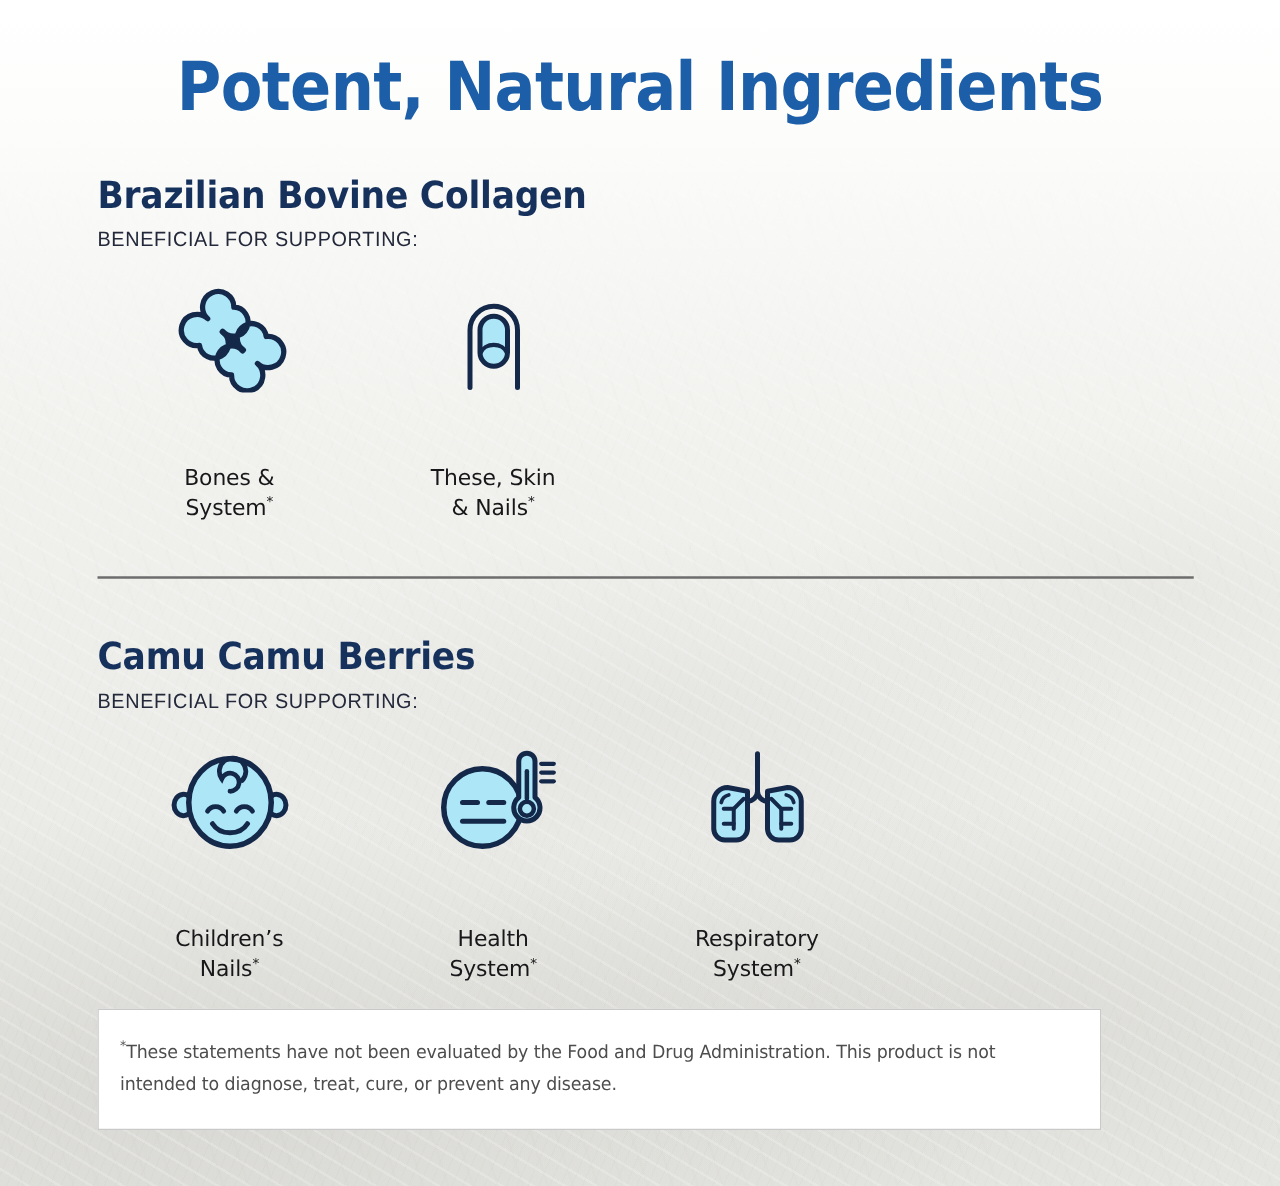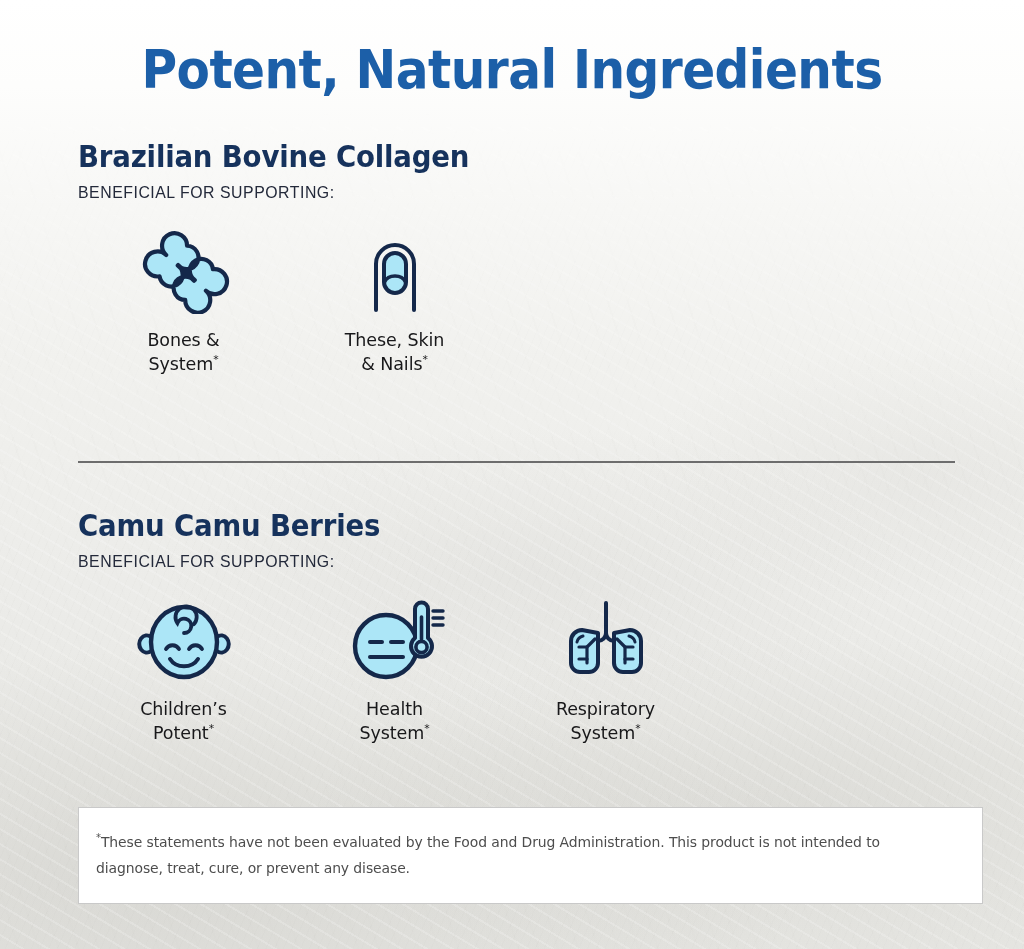--- a/index.html
+++ b/index.html
@@ -107,20 +107,21 @@
   
   .benefits {
     display: flex;
     margin-top: 26px;
   }
   .benefit {
     width: 211px;
     display: flex;
     flex-direction: column;
     align-items: center;
+    gap: 43px;
   }
   .benefit-icon {
     height: 86px;
     display: flex;
     align-items: flex-end;
     justify-content: center;
   }
   .benefit-label {
     margin-top: 14px;
     text-align: center;
@@ -145,21 +146,21 @@
     width: 877px;
     height: 2px;
     background: #6d6d6d;
   }
 
   
   .disclaimer {
     position: absolute;
     left: 78px;
     top: 807px;
-    width: 905px;
+    width: 803px;
     box-sizing: border-box;
     background: #ffffff;
     border: 1px solid #c9c9c9;
     padding: 21px 20px 22px 17px;
   }
   .disclaimer-text {
     color: #4d4d4d;
     font-family: "DejaVu Sans", sans-serif;
     font-size: 14.6px;
     line-height: 1.78;
@@ -253,21 +254,21 @@
             <path d="M54 36 a7.2 7.2 0 1 0 -6.6 -9.9 a10.6 10.6 0 1 1 16.4 1.2" fill="none" stroke="#14284a" stroke-width="3.8" stroke-linecap="round"></path>
 
             <path d="M36 52 a7.5 7.5 0 0 1 13 0" fill="none" stroke="#14284a" stroke-width="3.8" stroke-linecap="round"></path>
             <path d="M59 52 a7.5 7.5 0 0 1 13 0" fill="none" stroke="#14284a" stroke-width="3.8" stroke-linecap="round"></path>
 
             <path d="M40 62 a16 14 0 0 0 28 0" fill="none" stroke="#14284a" stroke-width="4" stroke-linecap="round"></path>
           </svg>
         </div>
         <div class="benefit-label">
           <span>Children’s</span><br>
-          <span>Potent</span><sup>*</sup>
+          <span>Nails</span><sup>*</sup>
         </div>
       </div>
 
       <div class="benefit">
         <div class="benefit-icon">
           <svg width="108" height="86" viewBox="0 0 108 86">
 
             <ellipse cx="45" cy="49" rx="31" ry="31" fill="#ace6f7" stroke="#14284a" stroke-width="4.4"></ellipse>
 
             <line x1="29" y1="45" x2="41" y2="45" stroke="#14284a" stroke-width="4" stroke-linecap="round"></line>

